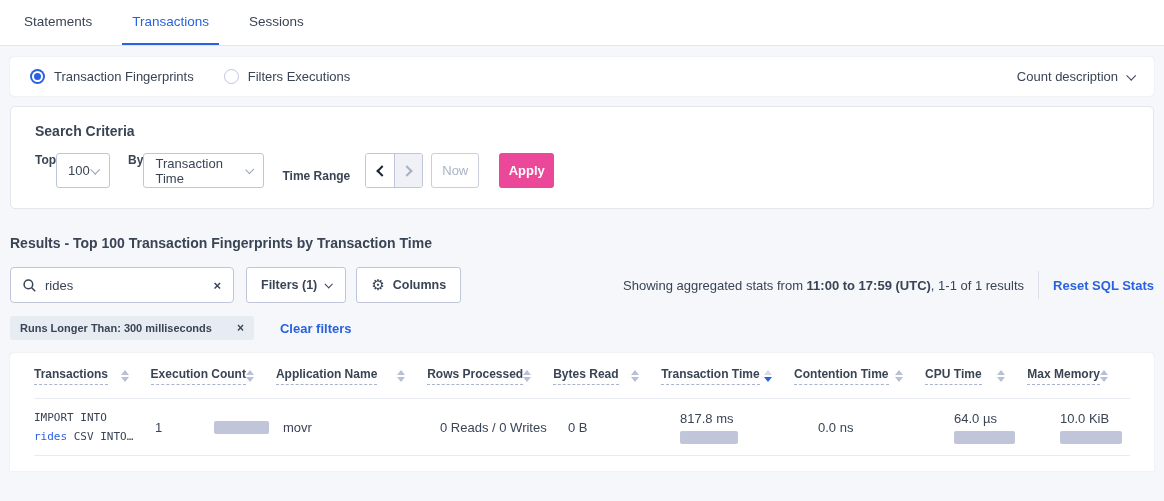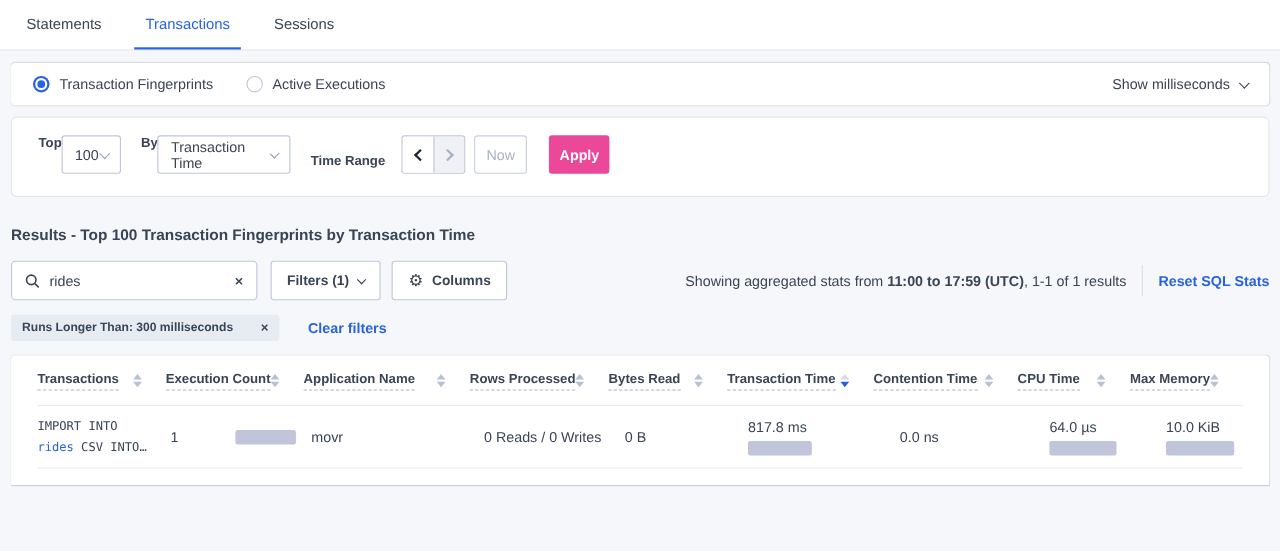--- a/index.html
+++ b/index.html
@@ -95,29 +95,30 @@
   <div class="tab">Sessions</div>
 </div>
 
 <div class="card radio-row">
   <div class="radio-opt">
     <span class="radio on"></span>
     <span>Transaction Fingerprints</span>
   </div>
   <div class="radio-opt">
     <span class="radio off"></span>
-    <span>Active Executions</span>
+    <span>Filters Executions</span>
   </div>
   <div class="show-desc">
-    <span>Show milliseconds</span>
+    <span>Count description</span>
     <span class="chev"></span>
   </div>
 </div>
 
 <div class="criteria">
+  <div class="criteria-title">Search Criteria</div>
   <div class="controls">
     <div class="ctl-group">
       <span class="ctl-label">Top</span>
       <div class="select sel-top">
         <span>100</span>
         <span class="chev gray"></span>
       </div>
     </div>
     <div class="ctl-group">
       <span class="ctl-label">By</span>

